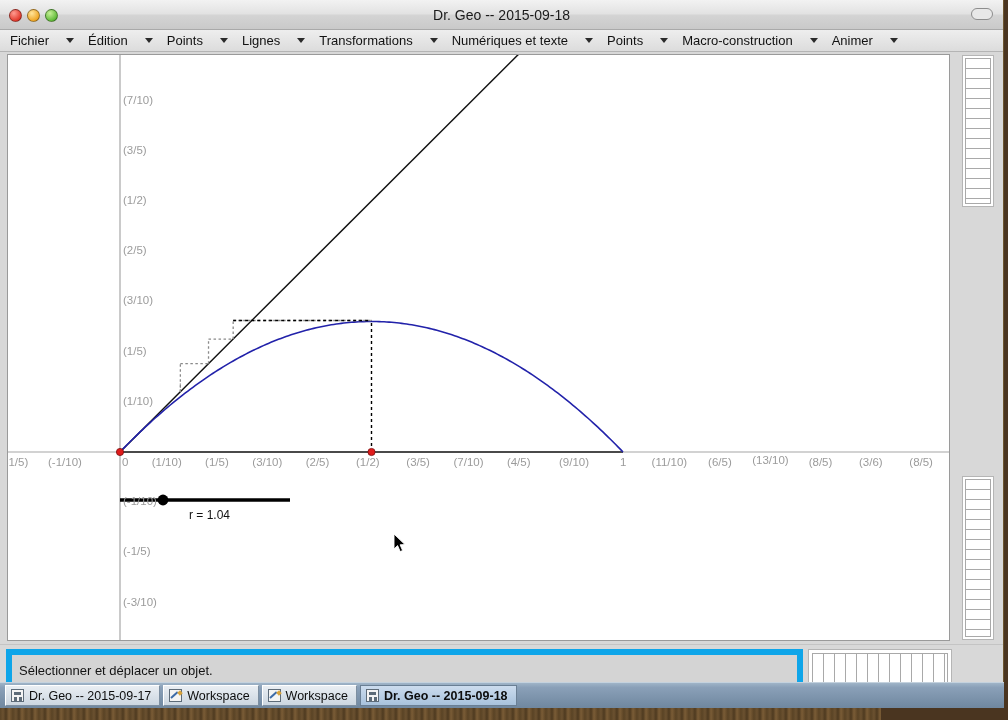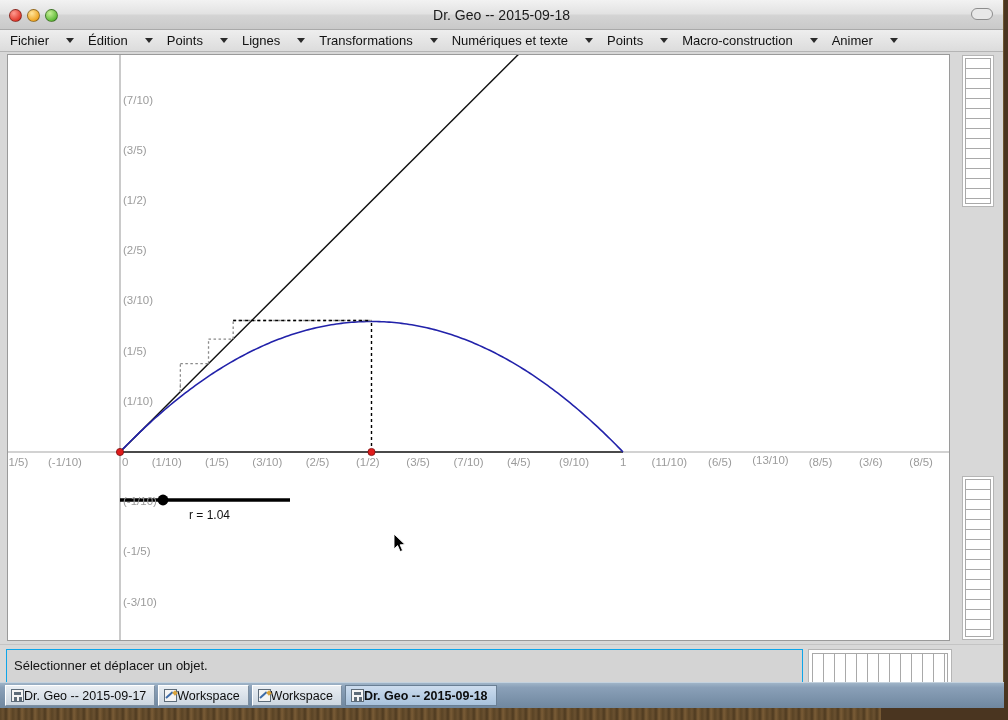--- a/index.html
+++ b/index.html
@@ -95,21 +95,21 @@
   #tool-panel-bottom { top: 422px; height: 164px; }
   
   #statusbar {
     position: relative; height: 52px;
     background: #d8d8d8;
     border-top: 1px solid #c4c4c4;
     padding: 4px 6px;
   }
   #status-well {
     position: absolute; left: 6px; top: 4px; width: 797px; height: 44px;
-    background: #d4d4d4; border: 1px solid #0ea5e9;
+    background: #d4d4d4; border: 6px solid #0ea5e9;
   }
   #status-text {
     position: absolute; left: 7px; top: 8px;
     font-size: 13px; color: #141414;
   }
   #status-stripe {
     position: absolute; left: 808px; top: 4px; width: 144px; height: 44px;
     background: #ffffff; border: 1px solid #b5b5b5;
   }
   #status-stripe .inner {
@@ -120,21 +120,21 @@
     border: 1px solid #a9a9a9;
   }
   
   #taskbar {
     position: absolute; left: 0; top: 682px; width: 1004px; height: 26px;
     background: linear-gradient(to bottom, #9fb4c8 0%, #8aa0b8 18%, #6f879f 100%);
     border-top: 1px solid #c4d2de;
     display: flex; align-items: center; padding-left: 5px; gap: 3px;
   }
   .task-btn {
-    display: flex; align-items: center; 
+    display: flex; align-items: center; gap: 5px;
     height: 21px; padding: 0 8px 0 5px;
     font-size: 12.5px; color: #0d0d0d;
     background: linear-gradient(to bottom, #e9eef3, #ccd6e0);
     border: 1px solid #ffffff;
     border-right-color: #7d8fa1; border-bottom-color: #7d8fa1;
     cursor: default; white-space: nowrap;
   }
   .task-btn.active {
     background: linear-gradient(to bottom, #ccdcee, #a8c2dc);
     border: 1px solid #6a7f94;

